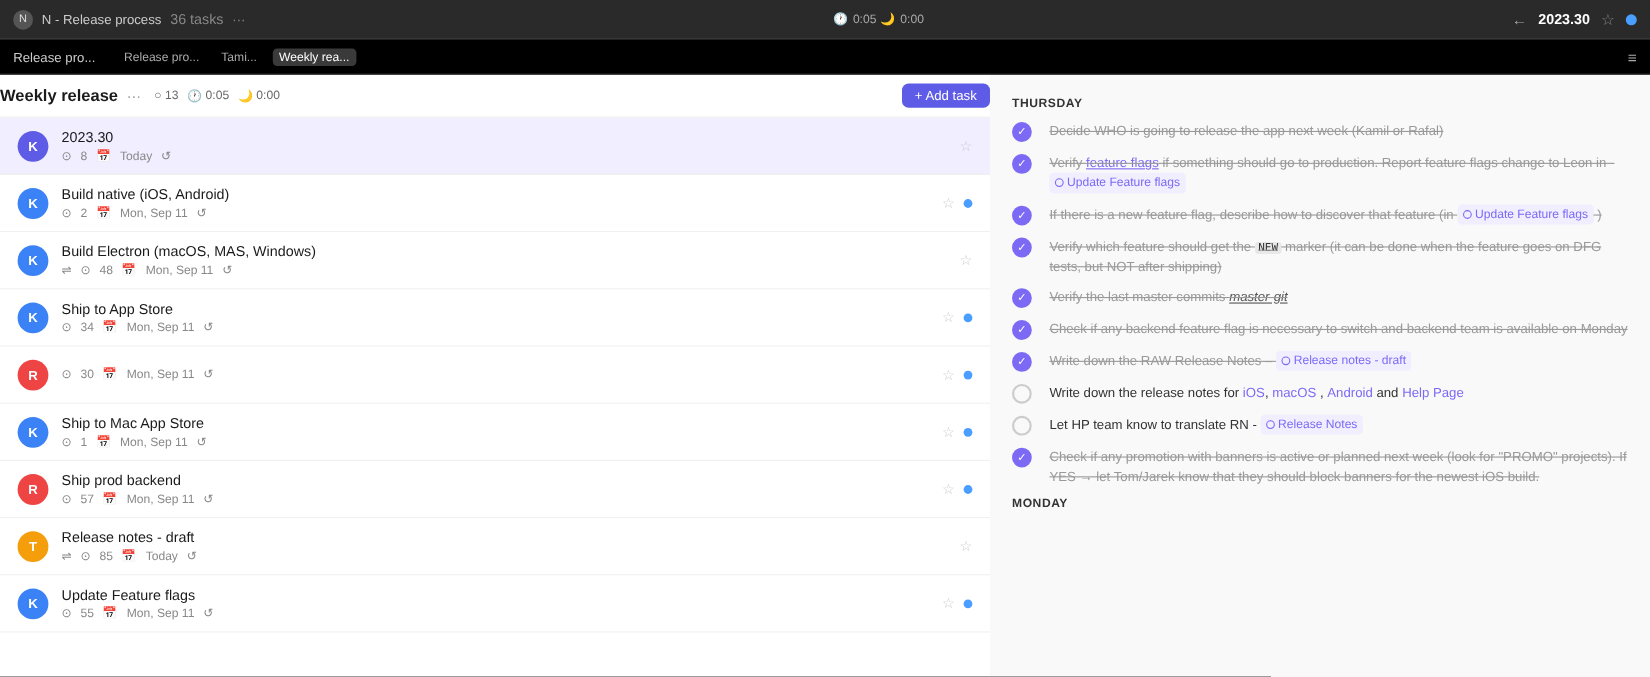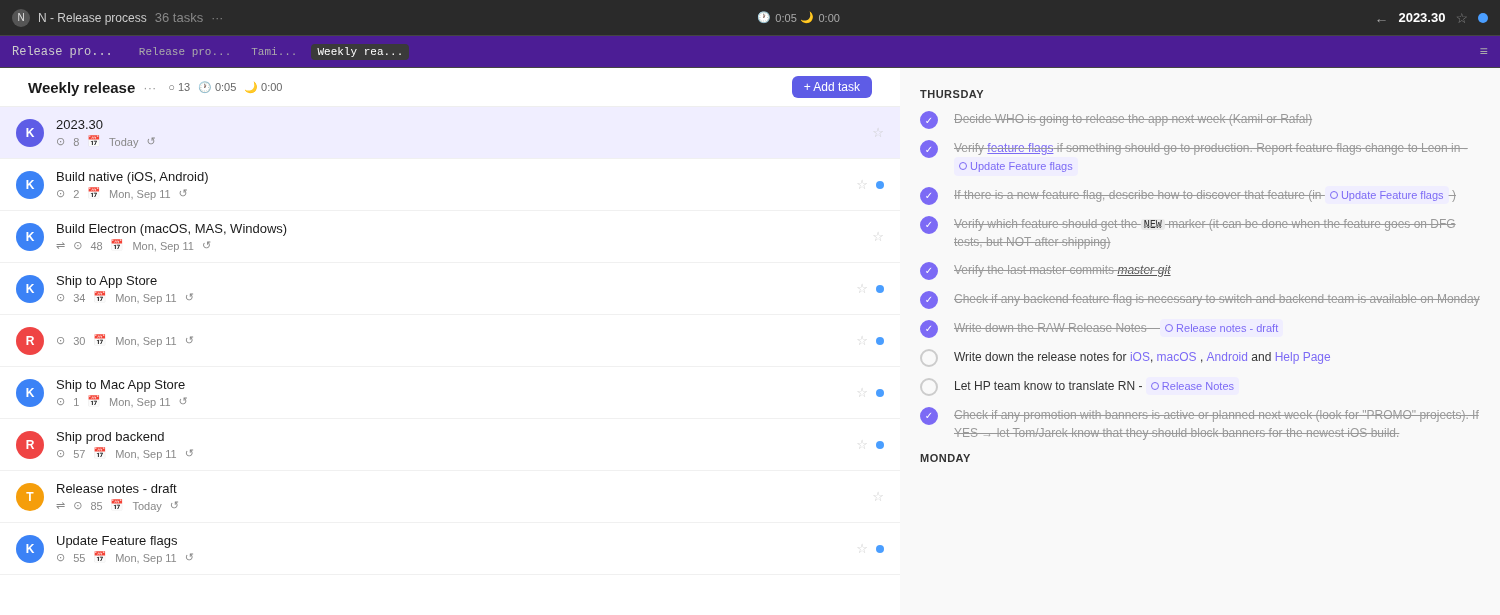--- a/index.html
+++ b/index.html
@@ -87,27 +87,26 @@
     .blue-dot {
       width: 10px; height: 10px;
       background: #4a9eff;
       border-radius: 50%;
     }
 
     
     .second-bar {
       display: flex;
       align-items: center;
-      background: #4c1d95;
+      background: #000000;
       height: 32px;
       padding: 0 12px;
       gap: 12px;
       border-bottom: 1px solid #444;
       flex-shrink: 0;
-      font-family: Liberation Mono, monospace;
     }
     .project-label {
       font-size: 12px;
       color: #ccc;
     }
     .nav-tabs {
       display: flex;
       align-items: center;
       gap: 8px;
       margin-left: 8px;
@@ -144,21 +143,21 @@
       display: flex;
       flex-direction: column;
       overflow: hidden;
       flex-shrink: 0;
     }
 
     
     .left-header {
       display: flex;
       align-items: center;
-      padding: 8px 28px;
+      padding: 8px 0;
       background: #fff;
       border-bottom: 1px solid #eee;
       gap: 8px;
     }
     .left-header-title {
       font-size: 15px;
       font-weight: 700;
       color: #1a1a1a;
     }
     .left-header-dots {

